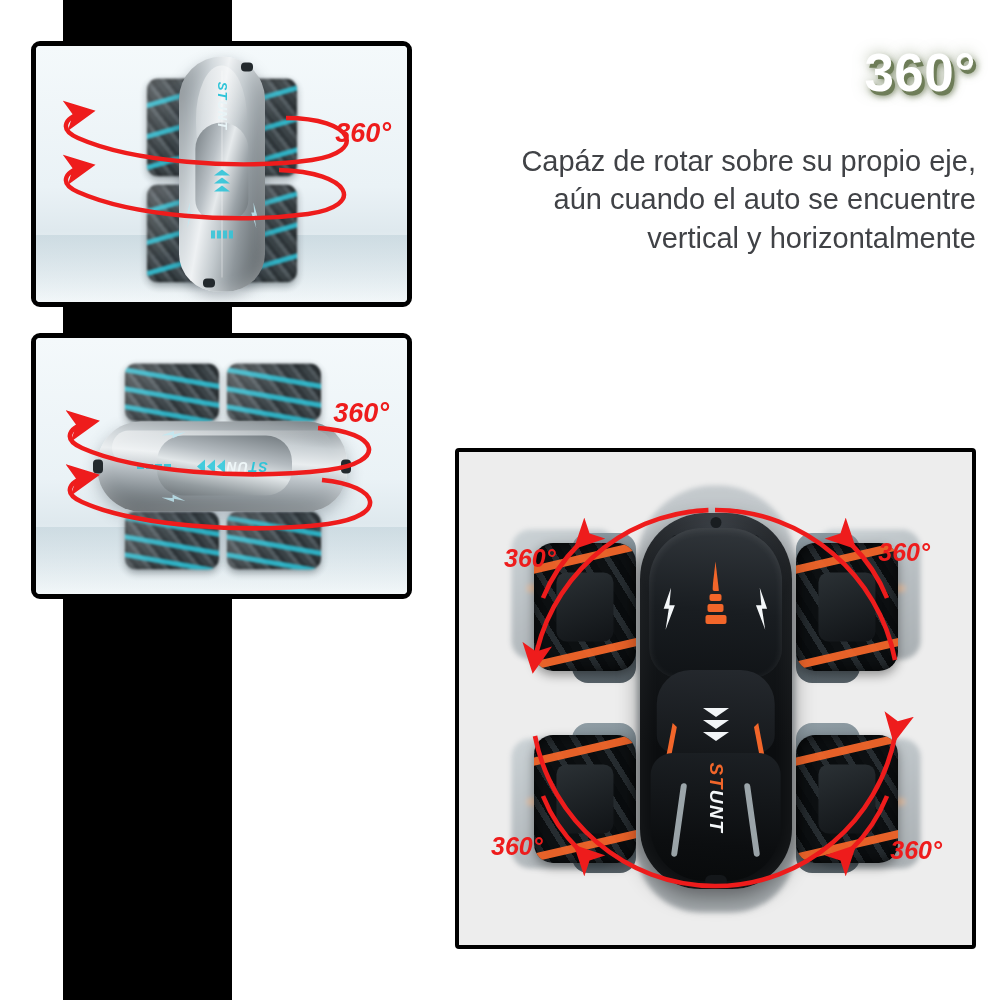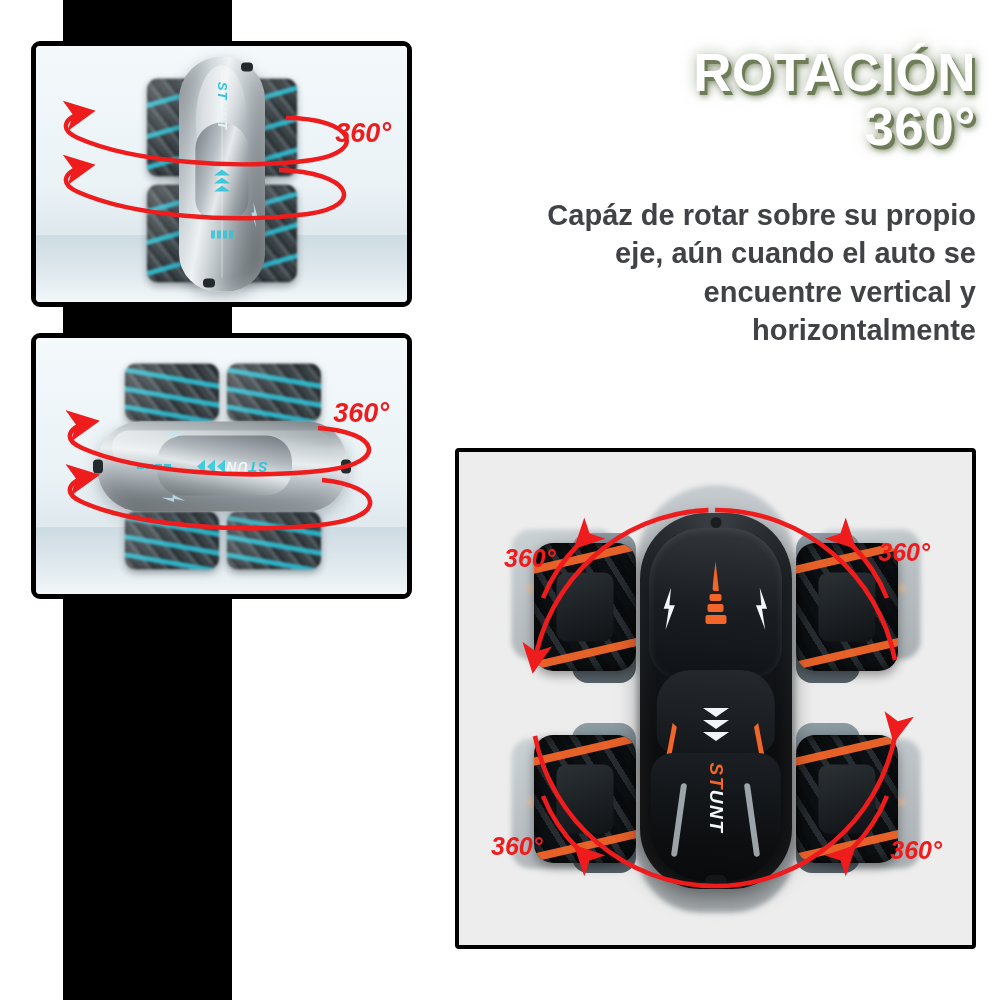--- a/index.html
+++ b/index.html
@@ -353,21 +353,21 @@
     font-size:53px; font-weight:bold; line-height:1.02; color:#ffffff;
     letter-spacing:.5px;
     text-shadow:
        3px 4px 0 #6e7d58,
        4px 5px 6px rgba(110,125,88,.85),
        0 0 14px rgba(110,125,88,.55);
   }
   .headline .l2{ display:block; }
   .subcopy{
     margin-top:42px; font-size:29px; line-height:1.32; color:#404246;
-    font-weight:bold; text-align:right;
+    font-weight:normal; text-align:right;
   }
 </style>
 </head>
 <body>
 
 <div class="black-band"></div>
 
 <div class="panel panel-1">
   <div class="photo">
     <div class="studio-bg"></div>
@@ -597,17 +597,16 @@
 
     <div class="deg-b deg-tl">360°</div>
     <div class="deg-b deg-tr">360°</div>
     <div class="deg-b deg-bl">360°</div>
     <div class="deg-b deg-br">360°</div>
   </div>
 </div>
 
 <div class="copy">
   <div class="headline">
-    <span>ROTACIÓN</span>
     <span class="l2">360°</span>
   </div>
   <div class="subcopy">Capáz de rotar sobre su propio eje, aún cuando el auto se encuentre vertical y horizontalmente</div>
 </div>
 
 </body></html>

